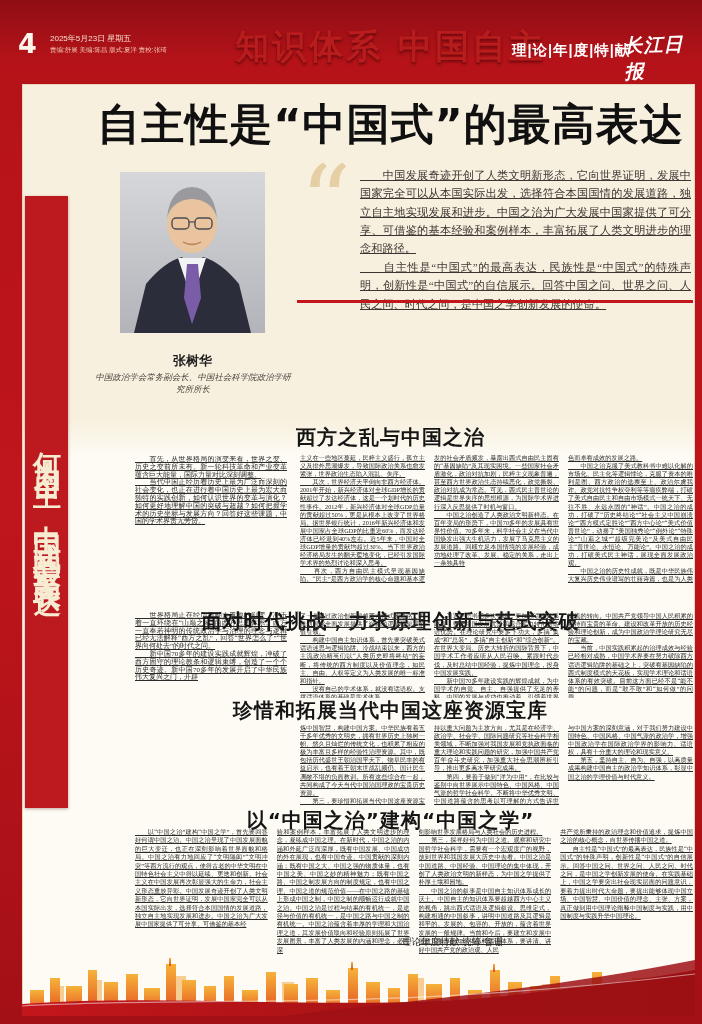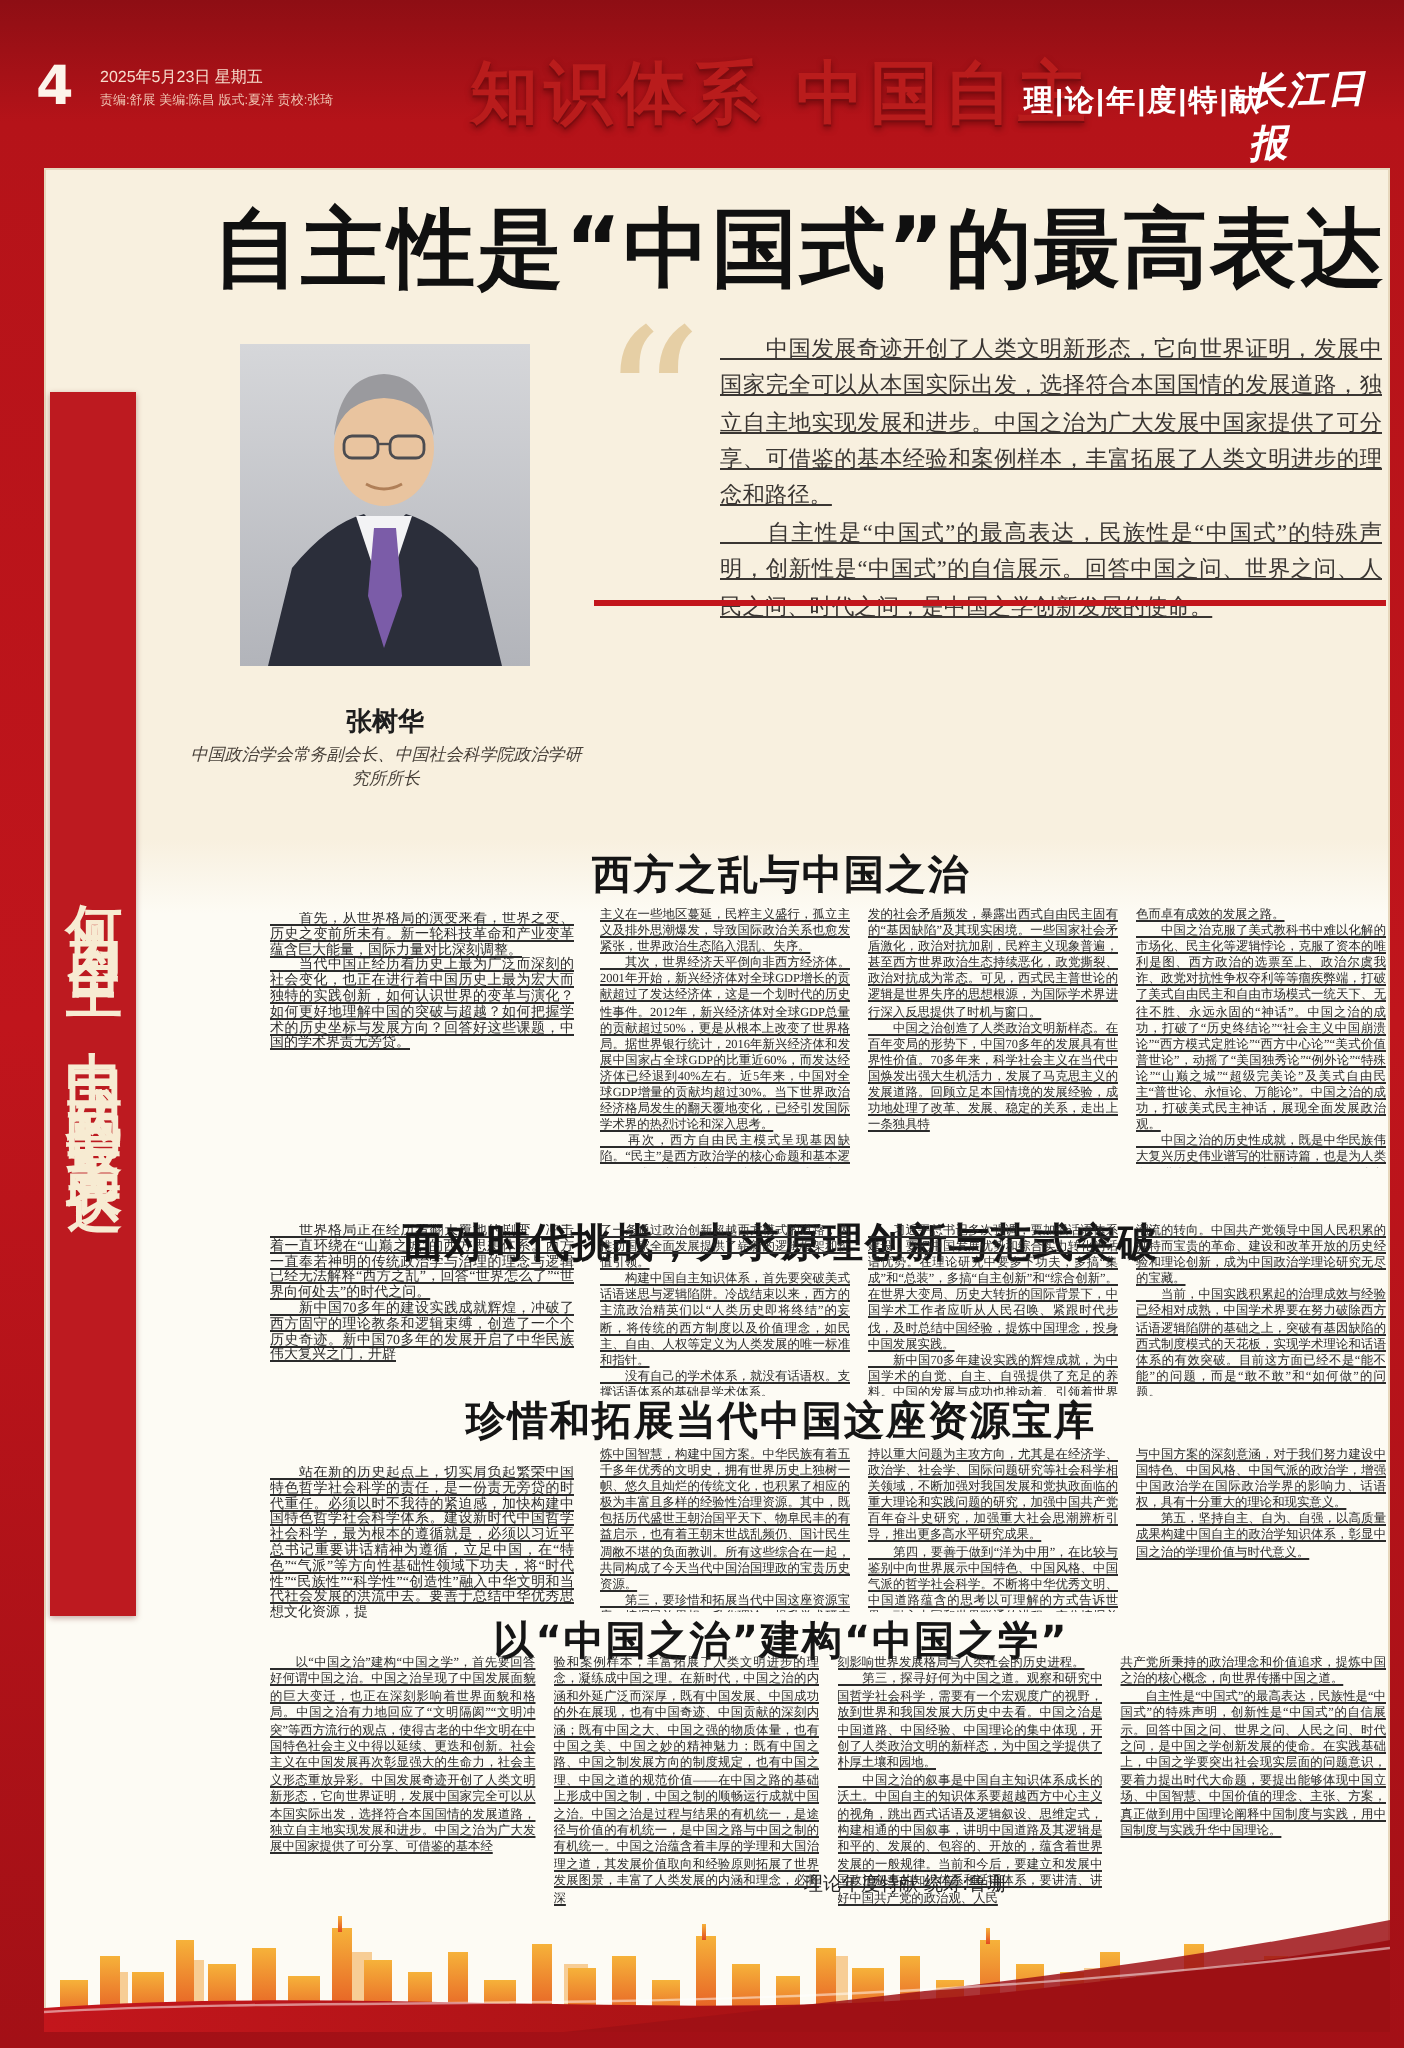--- a/index.html
+++ b/index.html
@@ -14,21 +14,21 @@
   .masthead{left:198px;top:24px;width:348px;text-align:right;font-family:"DejaVu Sans",sans-serif;
             font-size:34px;font-weight:900;letter-spacing:3px;color:#b91c1c;
             text-shadow:0 1px 0 #7a0c10,0 2px 3px rgba(60,0,0,.55);}
   .edtags{left:512px;top:41px;font-size:14.5px;color:#ffffff;font-family:"Liberation Sans",sans-serif;letter-spacing:1px;font-weight:bold;}
   .paperlogo{left:624px;top:32px;font-size:19px;color:#ffffff;font-style:italic;font-weight:900;
              font-family:"DejaVu Serif",serif;transform:rotate(-2deg);letter-spacing:1px;}
   
   .page{left:22px;top:84px;width:673px;height:932px;
         background:linear-gradient(180deg,#f8f0df 0%,#f8f0df 36%,#fdfbf4 40%,#fdfbf4 100%);
         box-shadow:inset 0 0 0 1px #e6d7bc;}
-  .headline{left:66px;top:12px;width:605px;text-align:right;font-family:"DejaVu Sans",sans-serif;
+  .headline{left:66px;top:12px;width:605px;text-align:center;font-family:"DejaVu Sans",sans-serif;
             font-size:43px;font-weight:900;letter-spacing:1px;color:#101010;white-space:nowrap;}
   
   .sideband{left:3px;top:112px;width:43px;height:612px;background:#bd1a20;box-shadow:0 1px 3px rgba(90,10,10,.35);}
   .sidetitle{width:100%;height:100%;display:flex;align-items:center;justify-content:center;
              writing-mode:vertical-rl;text-orientation:upright;font-family:"DejaVu Serif",serif;
              font-size:28px;font-weight:bold;color:#f7ebd2;letter-spacing:9px;}
   
   .photo{left:98px;top:88px;width:145px;height:161px;}
   .authname{left:98px;top:268px;width:145px;text-align:center;font-size:13px;font-weight:bold;color:#1e1e1e;}
   .authaffil{left:72px;top:287px;width:198px;text-align:center;font-size:8.5px;font-style:italic;color:#463f38;line-height:1.45;}
@@ -102,23 +102,20 @@
   </div>
   <div class="abs redrule"></div>
 
   <div class="abs leftcol" style="top:372px;height:129px;">
       <p class="jp">　　首先，从世界格局的演变来看，世界之变、历史之变前所未有。新一轮科技革命和产业变革蕴含巨大能量，国际力量对比深刻调整。</p>
       <p class="jp">　　当代中国正经历着历史上最为广泛而深刻的社会变化，也正在进行着中国历史上最为宏大而独特的实践创新，如何认识世界的变革与演化？如何更好地理解中国的突破与超越？如何把握学术的历史坐标与发展方向？回答好这些课题，中国的学术界责无旁贷。</p>
     </div>
   <div class="abs leftcol" style="top:528px;height:92px;">
       <p class="jp">　　世界格局正在经历着翻天覆地的剧变，冲击着一直环绕在“山巅之城”的西方思想体系。西方一直奉若神明的传统政治学与治理的理念与逻辑已经无法解释“西方之乱”，回答“世界怎么了”“世界向何处去”的时代之问。</p>
       <p class="jp">　　新中国70多年的建设实践成就辉煌，冲破了西方固守的理论教条和逻辑束缚，创造了一个个历史奇迹。新中国70多年的发展开启了中华民族伟大复兴之门，开辟</p>
-    </div>
-  <div class="abs leftcol" style="top:649px;height:76px;">
-      <p class="jp">　　站在新的历史起点上，切实肩负起繁荣中国特色哲学社会科学的责任，是一份责无旁贷的时代重任。必须以时不我待的紧迫感，加快构建中国特色哲学社会科学体系。建设新时代中国哲学社会科学，最为根本的遵循就是，必须以习近平总书记重要讲话精神为遵循，立足中国，在“特色”“气派”等方向性基础性领域下功夫，将“时代性”“民族性”“科学性”“创造性”融入中华文明和当代社会发展的洪流中去。要善于总结中华优秀思想文化资源，提</p>
     </div>
 
   <div class="abs sechead" style="top:340px;">西方之乱与中国之治</div>
   <div class="abs colrow" style="top:370px;height:130px;">
     <div class="col">
         <p class="jp">主义在一些地区蔓延，民粹主义盛行，孤立主义及排外思潮爆发，导致国际政治关系也愈发紧张，世界政治生态陷入混乱、失序。</p>
         <p class="jp">　　其次，世界经济天平倒向非西方经济体。2001年开始，新兴经济体对全球GDP增长的贡献超过了发达经济体，这是一个划时代的历史性事件。2012年，新兴经济体对全球GDP总量的贡献超过50%，更是从根本上改变了世界格局。据世界银行统计，2016年新兴经济体和发展中国家占全球GDP的比重近60%，而发达经济体已经退到40%左右。近5年来，中国对全球GDP增量的贡献均超过30%。当下世界政治经济格局发生的翻天覆地变化，已经引发国际学术界的热烈讨论和深入思考。</p>
         <p class="jp">　　再次，西方自由民主模式呈现基因缺陷。“民主”是西方政治学的核心命题和基本逻辑。西式民主模式先天性缺陷导致西式民主在实践中的变异。近年来，西方国家的民粹主义、种族主义等引</p>
       </div>
     <div class="col">

